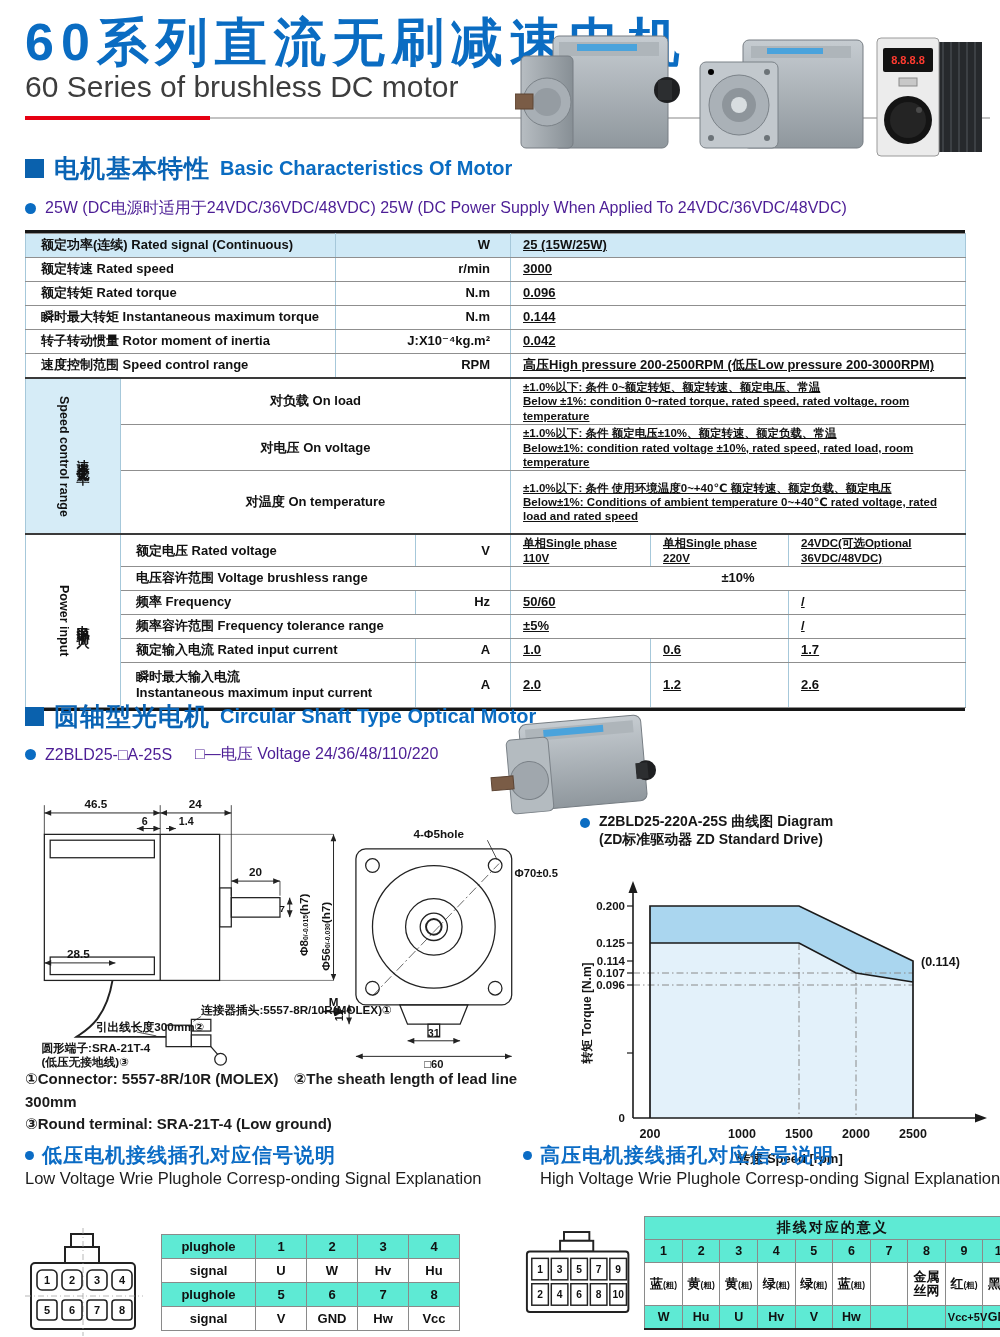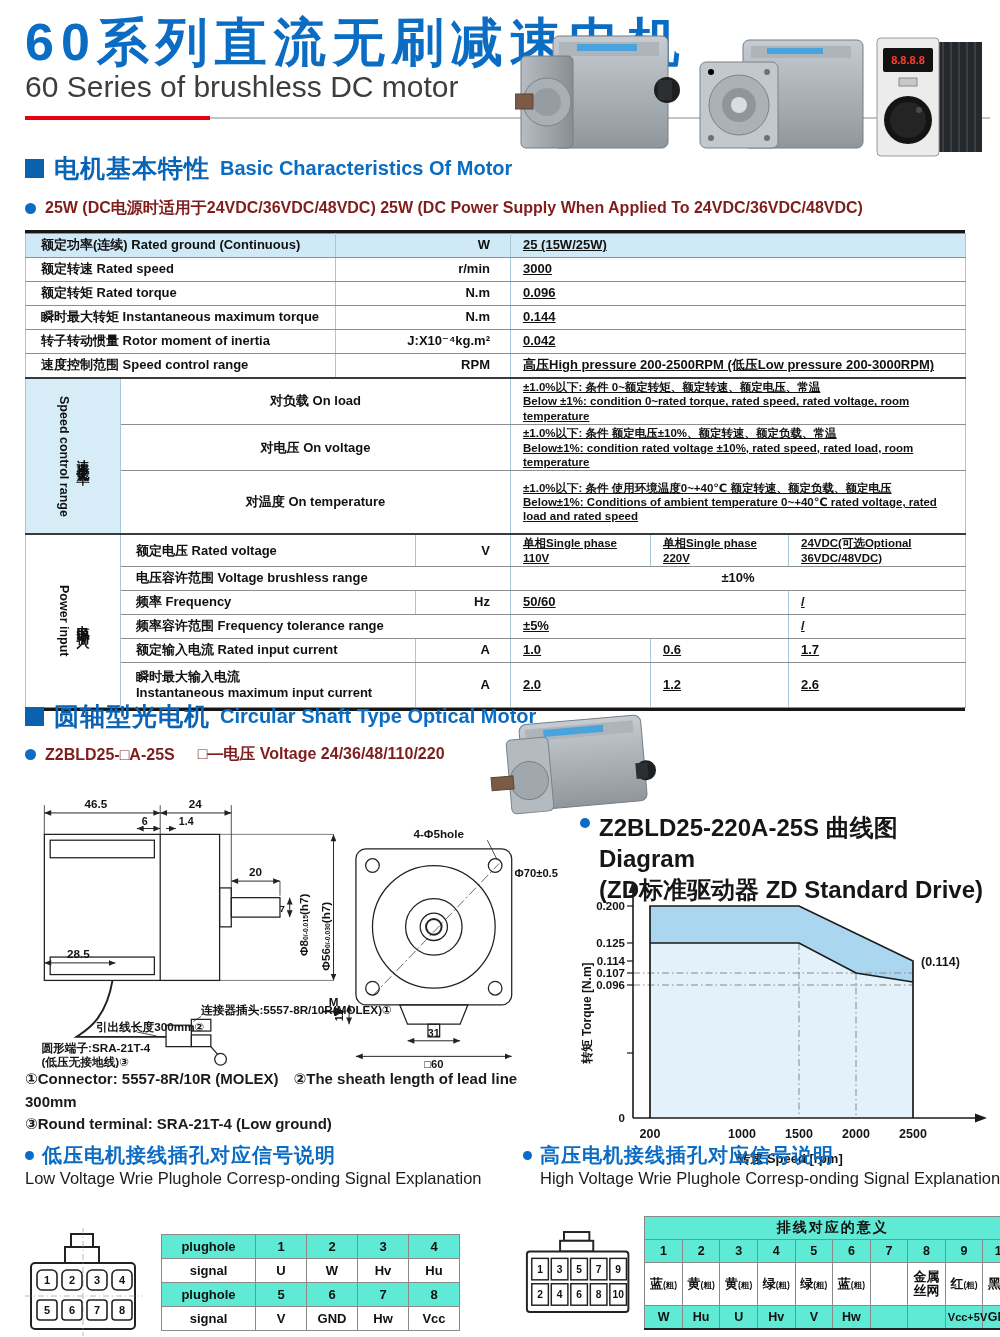--- a/index.html
+++ b/index.html
@@ -14,21 +14,21 @@
   .header-rule .gray{position:absolute;left:0;top:1px;width:100%;height:2px;background:#c3c3c3;}
   .header-rule .red{position:absolute;left:0;top:0;width:185px;height:4px;background:#e60012;}
 
   
   .sec-head{display:flex;align-items:center;gap:10px;white-space:nowrap;}
   .sec-sq{width:19px;height:19px;background:#0a61ad;flex:0 0 auto;}
   .sec-cn{font-size:25px;font-weight:900;color:#0a64b5;letter-spacing:1px;}
   .sec-en{font-size:20px;font-weight:600;color:#0a6cc2;}
   .bullet-line{display:flex;align-items:center;gap:9px;white-space:nowrap;}
   .bullet-dot{width:11px;height:11px;border-radius:50%;background:#0a6cc2;flex:0 0 auto;}
-  .bullet-txt{font-size:16px;font-weight:700;color:#7f1d1d;}
+  .bullet-txt{font-size:16px;font-weight:400;color:#4c1d95;}
 
   
   .spec-wrap{left:25px;top:230px;width:940px;border-top:3px solid #161616;border-bottom:3px solid #161616;}
   table.spec{border-collapse:collapse;table-layout:fixed;width:940px;font-size:13px;color:#111;}
   .spec td{border:1px solid #a6c8da;border-top:1px solid #8f8f8f;border-bottom:1px solid #8f8f8f;
            padding:1px 8px;height:21px;font-weight:700;line-height:1.25;overflow:hidden;}
   .spec td.lbl{padding-left:15px;text-align:left;}
   .spec td.unit{text-align:right;padding-right:20px;}
   .spec td.val{text-align:left;padding-left:12px;text-decoration:underline;}
   .spec tr.hl td{background:#cfe9f6;}
@@ -57,21 +57,21 @@
   table.hv{width:386px;font-size:12.5px;}
   .hv td{height:22px;}
   .hv tr.colors td{height:42px;background:#fff;font-size:13px;line-height:1.05;}
   .hv .csub{font-size:8.5px;font-weight:700;}
   .hv tr.last td{border-bottom:2px solid #222;}
   .hv tr.ttl td{font-size:14px;letter-spacing:2px;}
 
   
   .chart-title{display:flex;gap:9px;align-items:flex-start;}
   .chart-title .dot{width:10px;height:10px;border-radius:50%;background:#0a6cc2;margin-top:6px;flex:0 0 auto;}
-  .ct1{font-size:24px;font-weight:700;color:#161616;line-height:1.3;}
+  .ct1{font-size:14px;font-weight:700;color:#161616;line-height:1.3;}
   svg text{font-family:"Liberation Sans","DejaVu Sans",sans-serif;}
 </style>
 </head>
 <body>
 
 <div id="page">
 
   <div class="abs title-cn">60系列直流无刷减速电机</div>
   <div class="abs title-en">60 Series of brushless DC motor</div>
   <div class="abs header-rule">
@@ -153,21 +153,21 @@
           <col style="width:95px">
           <col style="width:215px">
           <col style="width:80px">
           <col style="width:95px">
               <col style="width:140px">
           <col style="width:138px">
           <col style="width:177px">
         </colgroup>
     <tbody>
       <tr class="hl">
-        <td colspan="2" class="lbl">额定功率(连续) Rated ground (Continuous)</td>
+        <td colspan="2" class="lbl">额定功率(连续) Rated signal (Continuous)</td>
         <td colspan="2" class="unit">W</td>
         <td colspan="3" class="val">25 (15W/25W)</td>
       </tr>
       <tr>
         <td colspan="2" class="lbl">额定转速 Rated speed</td>
         <td colspan="2" class="unit">r/min</td>
         <td colspan="3" class="val">3000</td>
       </tr>
       <tr>
         <td colspan="2" class="lbl">额定转矩 Rated torque</td>

